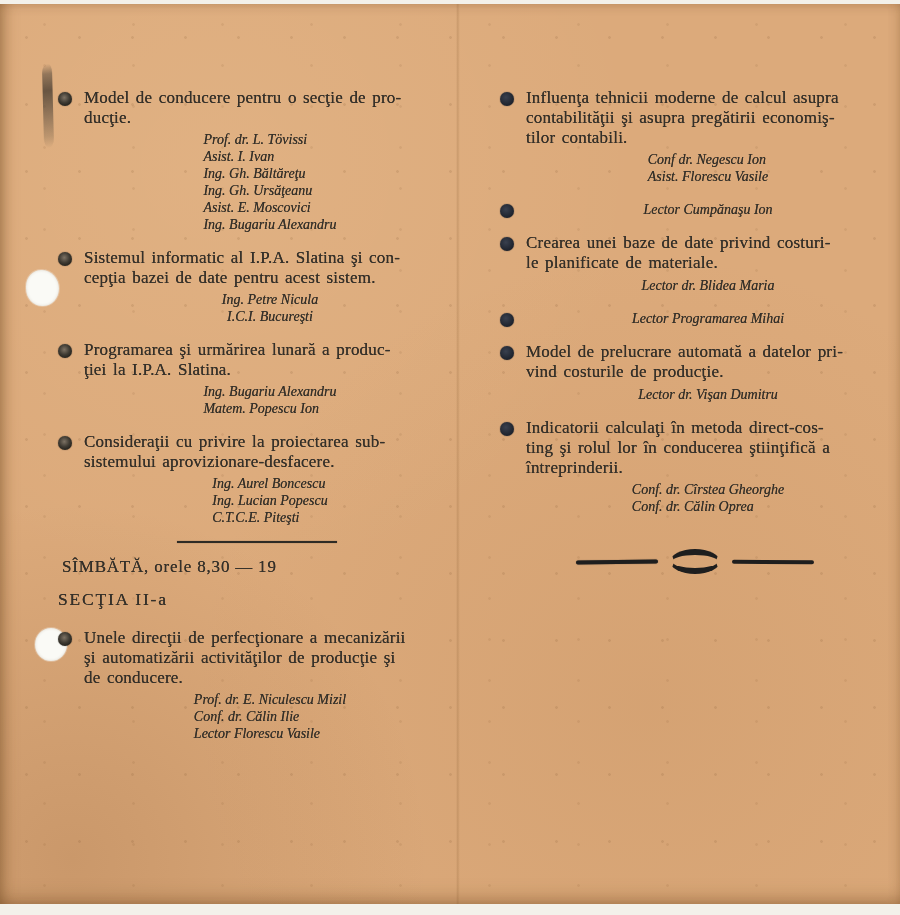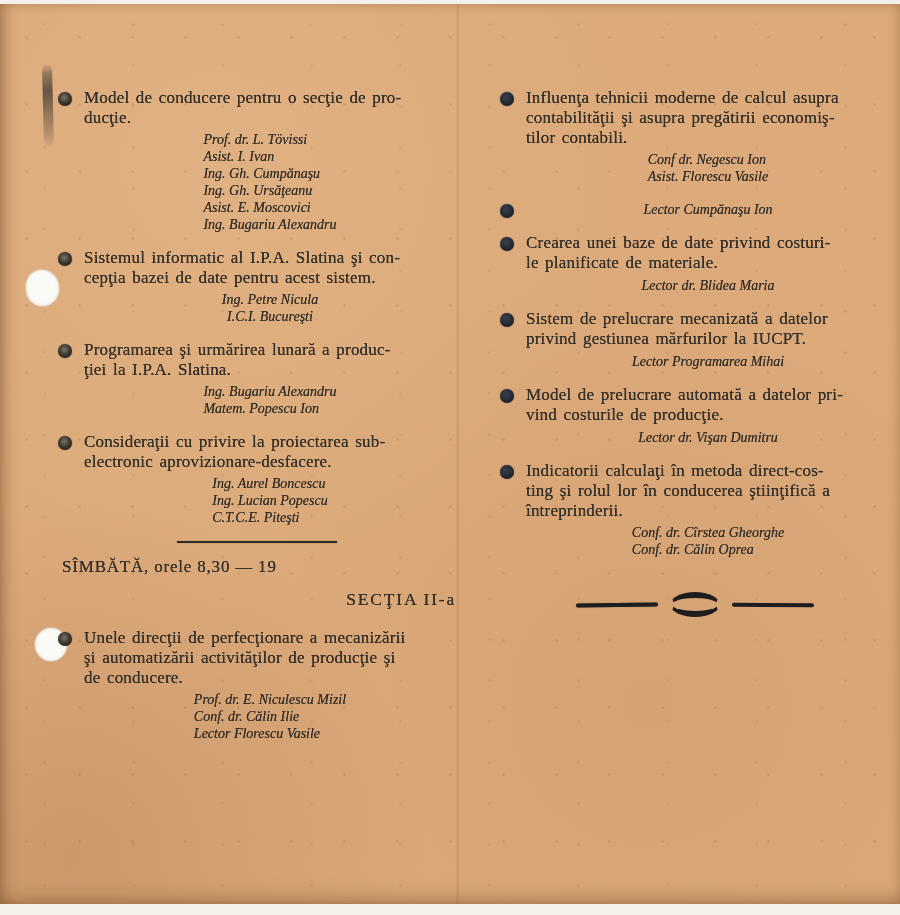--- a/index.html
+++ b/index.html
@@ -74,21 +74,21 @@
 
   .rule {
     width:160px; height:2px; background:#2e2b25; margin:12px auto 14px auto;
     box-shadow:0 0 1px rgba(46,43,37,0.7);
   }
   .day-heading {
     margin:0 0 12px 4px; font-size:17px; letter-spacing:0.8px;
     text-shadow:0 0 0.5px rgba(45,40,32,0.9);
   }
   .section-heading {
-    margin:0 0 18px 0; text-align:right; font-size:17.5px; letter-spacing:1.8px;
+    margin:0 0 18px 0; text-align:left; font-size:17.5px; letter-spacing:1.8px;
     text-shadow:0 0 0.5px rgba(45,40,32,0.9);
   }
   .ornament {
     margin-top:34px; display:flex; align-items:center; justify-content:center; gap:12px;
   }
   .orn-dash { width:82px; height:4px; background:#1e1e1e; border-radius:2px; }
   .orn-dash.left { transform:rotate(-0.6deg); box-shadow:0 0 1px rgba(30,30,30,0.6); }
   .orn-dash.right { transform:rotate(0.4deg); }
   .orn-ring {
     width:50px; height:25px; box-sizing:border-box; border-radius:50%;
@@ -108,21 +108,21 @@
   <div class="col col-left">
 
     <div class="item">
       <span class="bullet"></span>
       <p class="title">Model de conducere pentru o secţie de pro-
 ducţie.</p>
       <div class="authors">
         <span class="author-group">
           <span class="author">Prof. dr. L. Tövissi</span>
           <span class="author">Asist. I. Ivan</span>
-          <span class="author">Ing. Gh. Cumpănaşu</span>
+          <span class="author">Ing. Gh. Băltăreţu</span>
           <span class="author">Ing. Gh. Ursăţeanu</span>
           <span class="author">Asist. E. Moscovici</span>
           <span class="author">Ing. Bugariu Alexandru</span>
         </span>
       </div>
     </div>
 
     <div class="item">
       <span class="bullet"></span>
       <p class="title">Sistemul informatic al I.P.A. Slatina şi con-
@@ -143,21 +143,21 @@
         <span class="author-group">
           <span class="author">Ing. Bugariu Alexandru</span>
           <span class="author">Matem. Popescu Ion</span>
         </span>
       </div>
     </div>
 
     <div class="item">
       <span class="bullet"></span>
       <p class="title">Consideraţii cu privire la proiectarea sub-
-electronic aprovizionare-desfacere.</p>
+sistemului aprovizionare-desfacere.</p>
       <div class="authors">
         <span class="author-group" style="">
           <span class="author">Ing. Aurel Boncescu</span>
           <span class="author">Ing. Lucian Popescu</span>
           <span class="author">C.T.C.E. Piteşti</span>
         </span>
       </div>
     </div>
 
     <div class="rule"></div>
@@ -211,22 +211,20 @@
 le planificate de materiale.</p>
       <div class="authors">
         <span class="author-group">
           <span class="author">Lector dr. Blidea Maria</span>
         </span>
       </div>
     </div>
 
     <div class="item">
       <span class="bullet"></span>
-      <p class="title">Sistem de prelucrare mecanizată a datelor
-privind gestiunea mărfurilor la IUCPT.</p>
       <div class="authors">
         <span class="author-group">
           <span class="author">Lector Programarea Mihai</span>
         </span>
       </div>
     </div>
 
     <div class="item">
       <span class="bullet"></span>
       <p class="title">Model de prelucrare automată a datelor pri-

